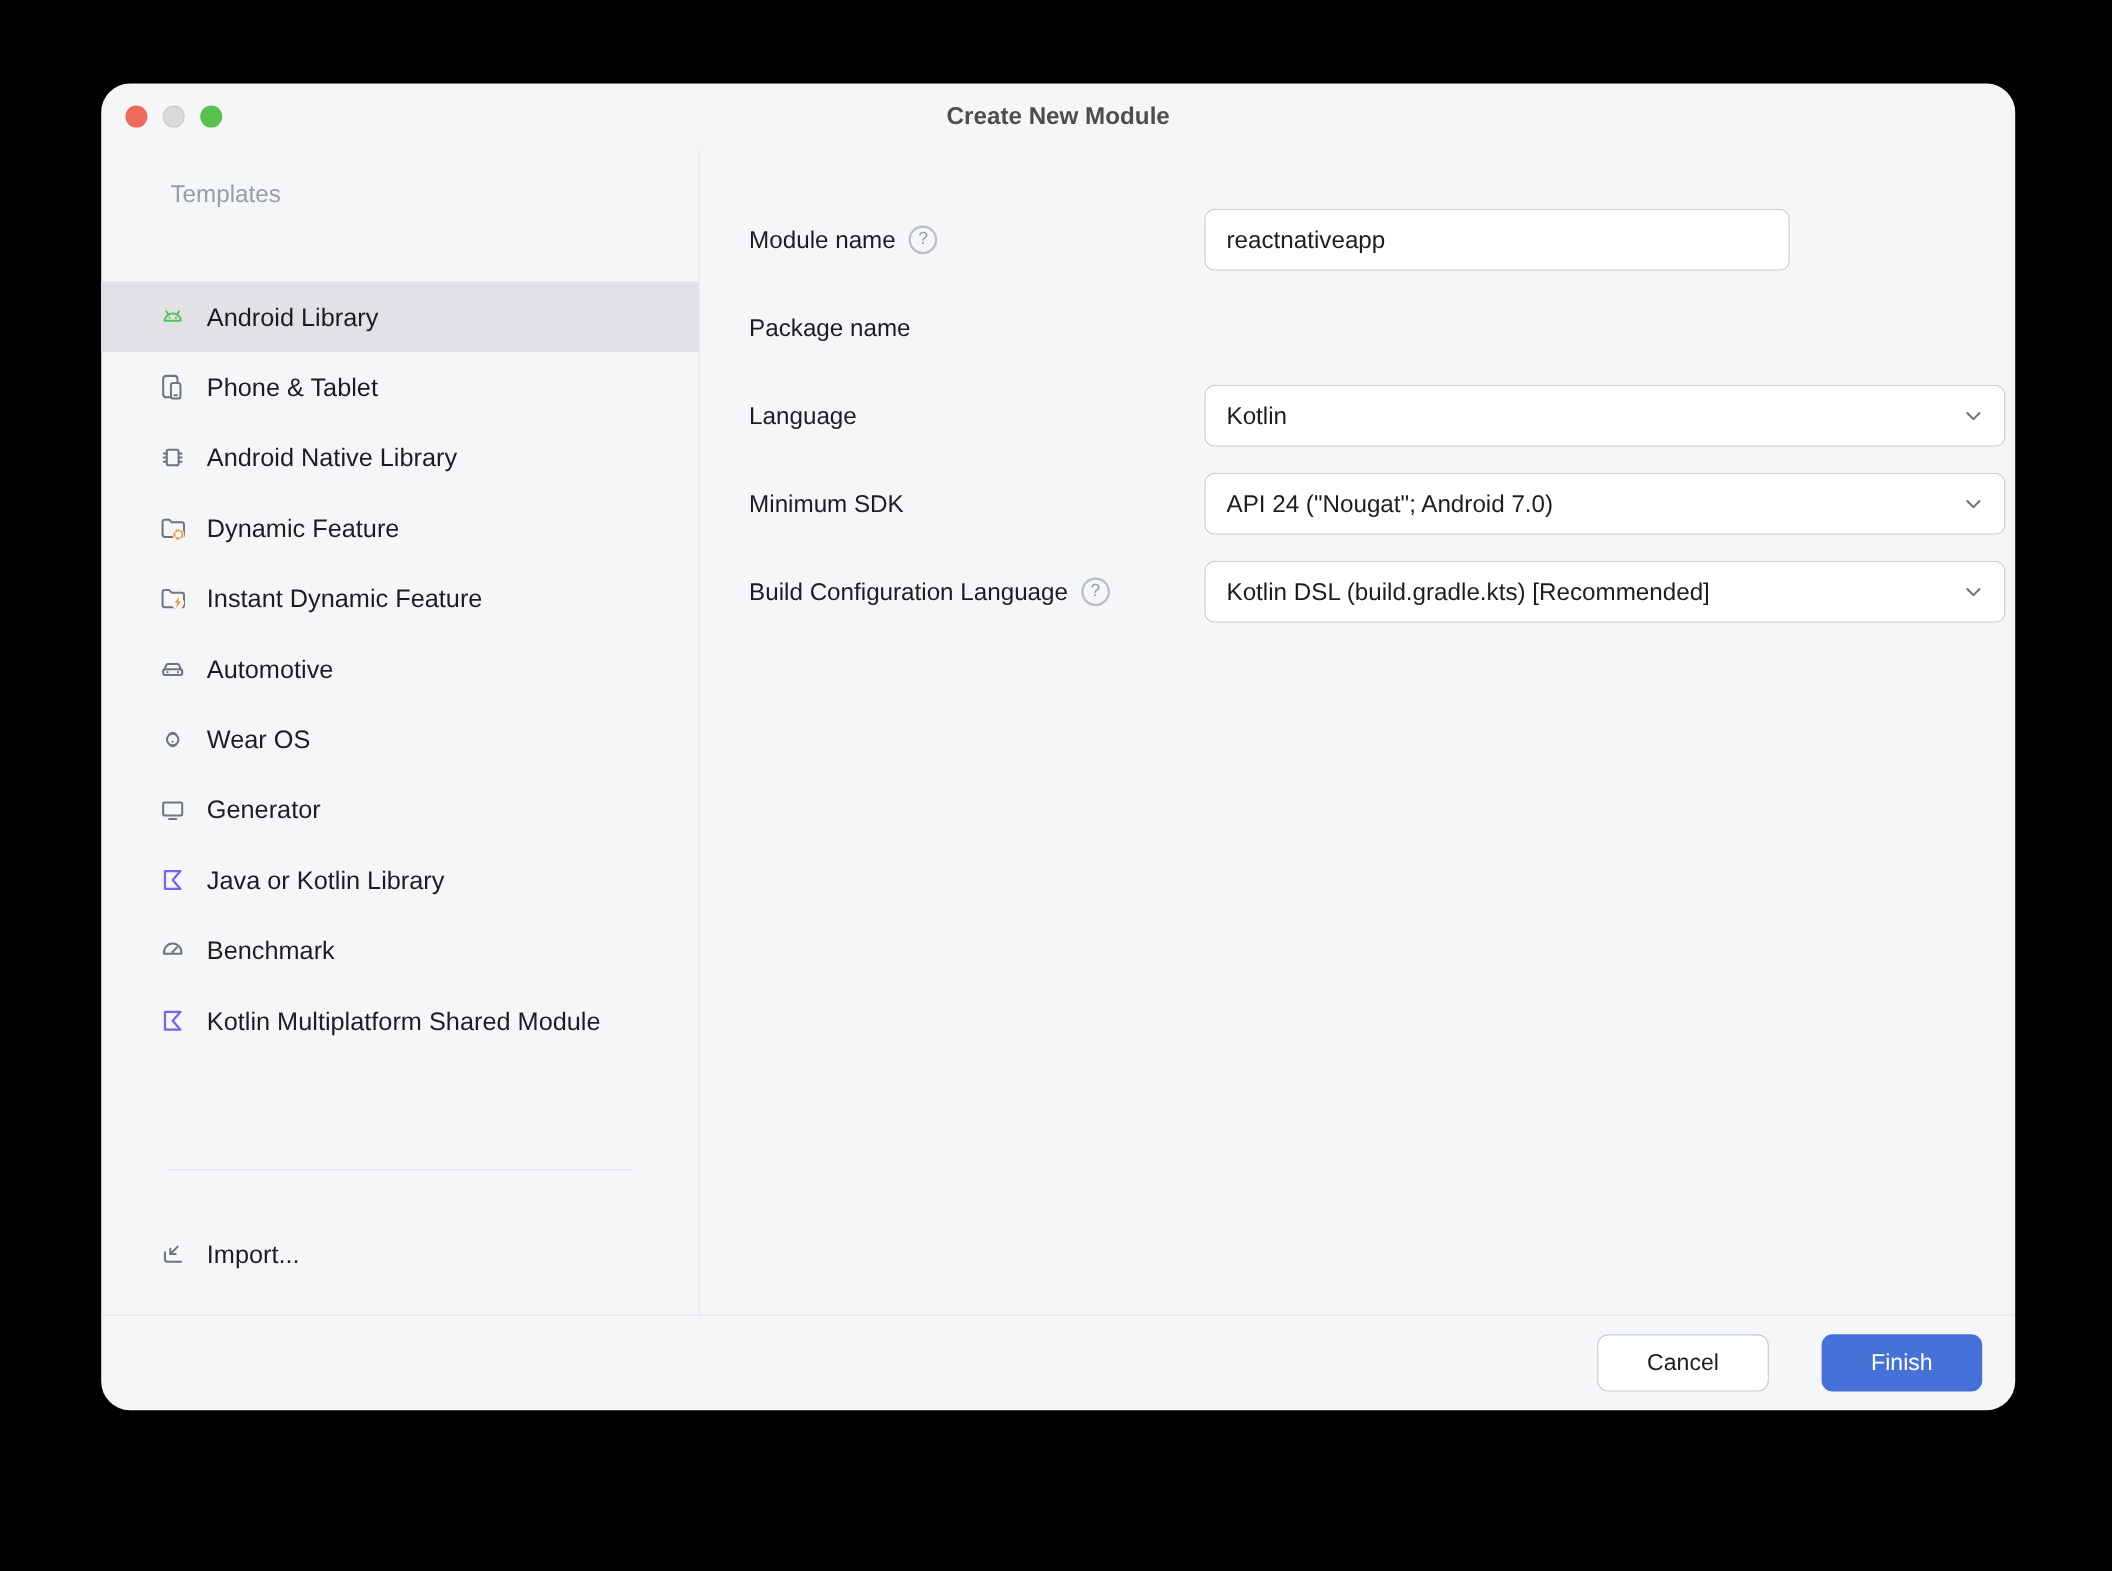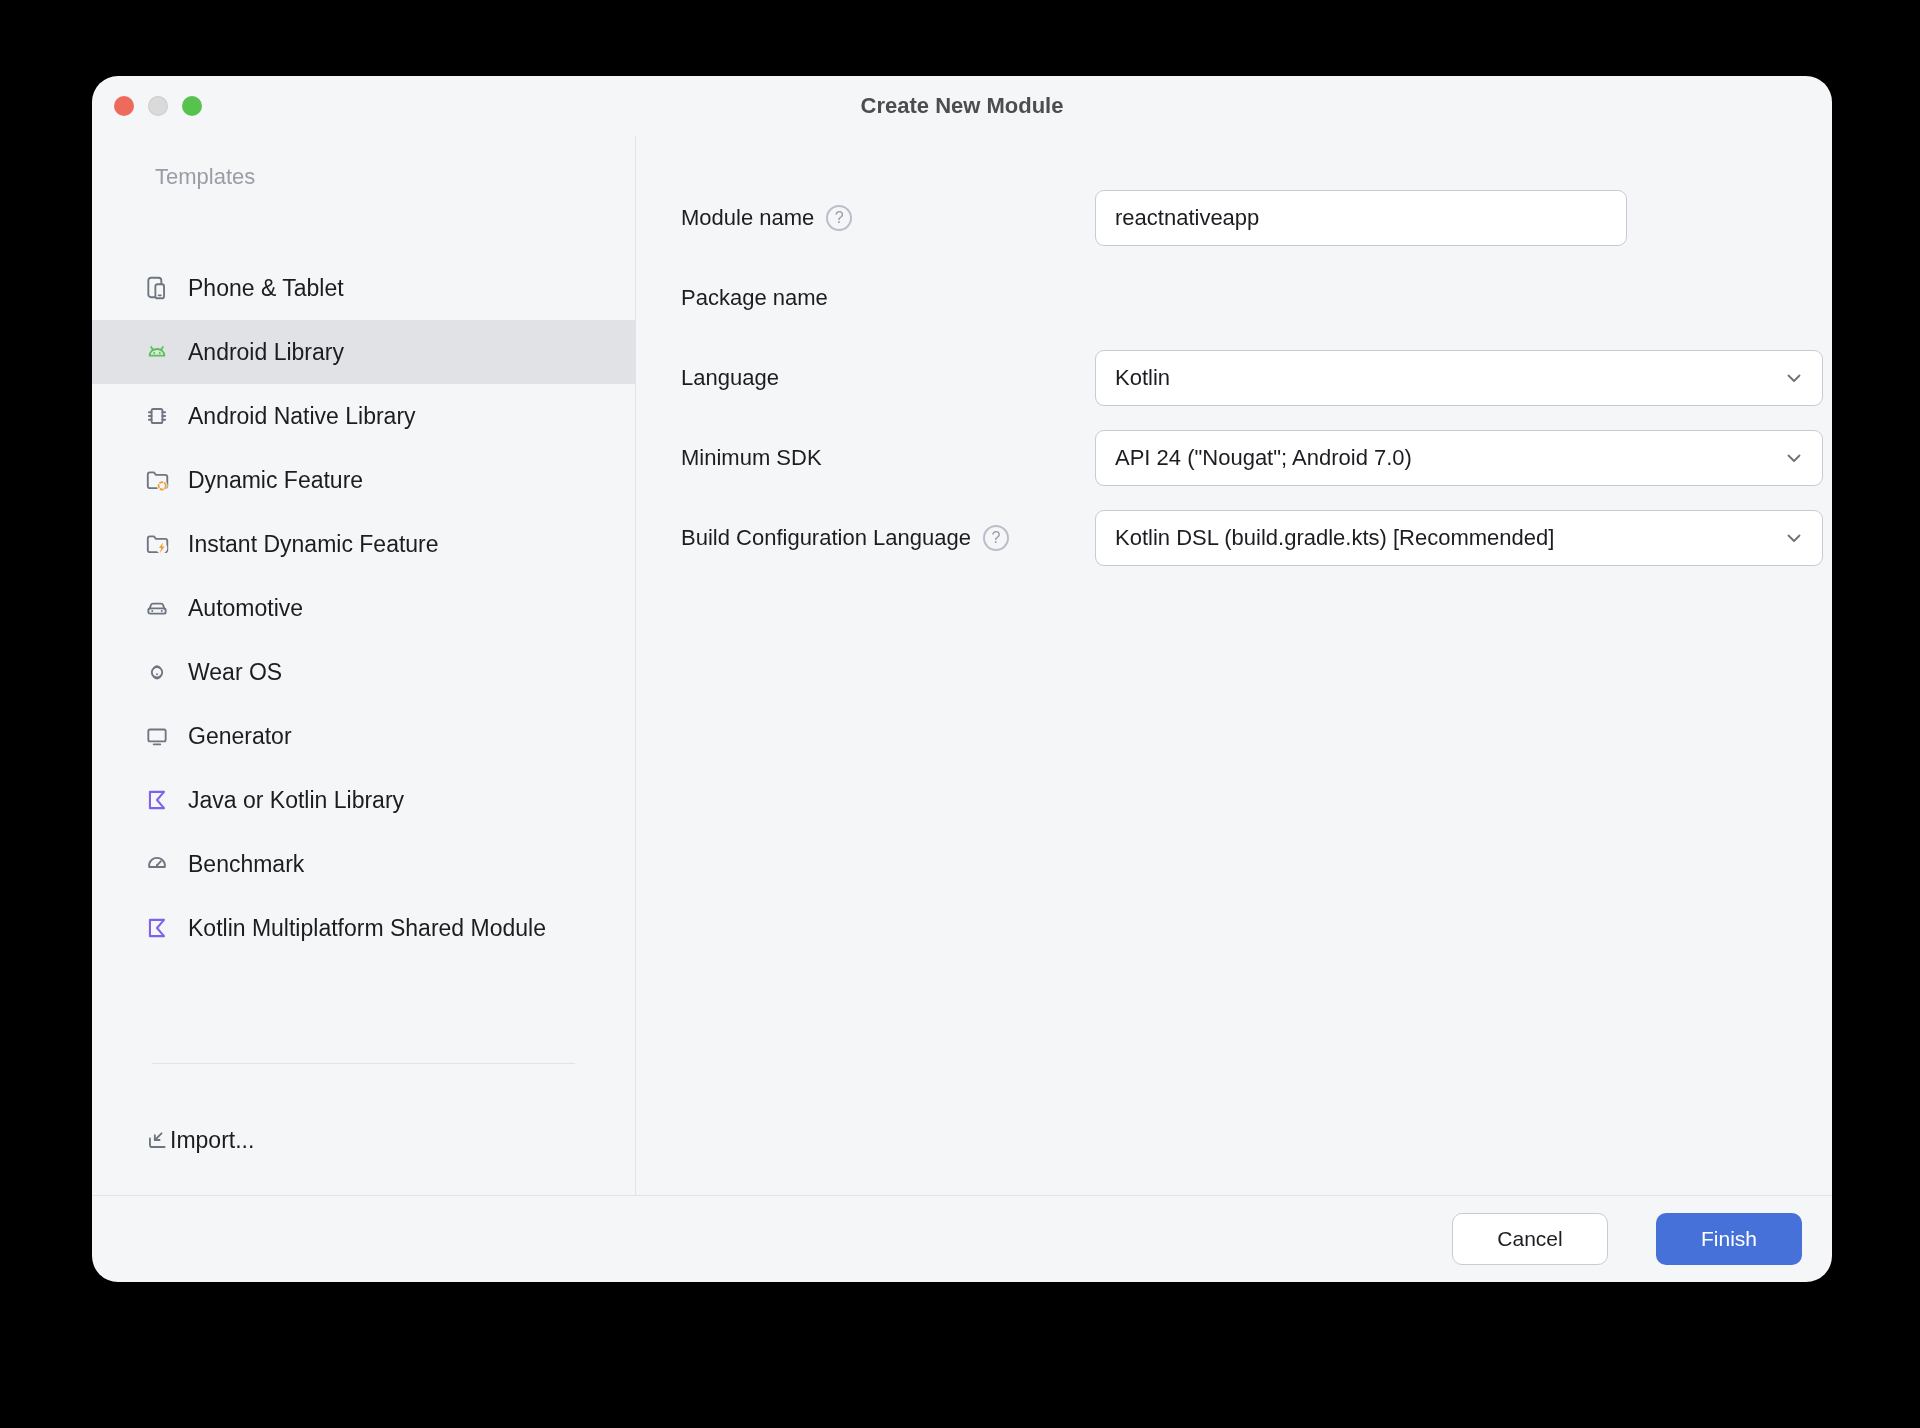--- a/index.html
+++ b/index.html
@@ -27,21 +27,21 @@
   .sb-icon{width:26px;height:26px;flex:0 0 26px;color:var(--icon_gray);display:flex;}
   .sb-icon svg{width:26px;height:26px;}
   .tint-green{color:var(--android_green);}
   .tint-purple{color:var(--kotlin_purple);}
   .stroke-orange{stroke:var(--feature_orange);}
   .fill-orange{fill:var(--feature_orange);}
   .fill-bg{fill:var(--window_bg);}
   .fill-chart{fill:#b9bdc6;}
   .sb-sep{position:absolute;left:60px;top:927px;width:423px;height:1px;background:var(--divider);}
   .sb-import{position:absolute;left:0;top:972px;width:543px;height:64px;display:flex;
-    align-items:center;padding-left:52px;box-sizing:border-box;cursor:pointer;}
+    align-items:center;padding-left:52px;box-sizing:border-box;gap:18px;cursor:pointer;}
   .sb-import .sb-label{font-size:23px;color:var(--text);}
   
   .main{position:absolute;left:543px;top:60px;right:0;padding-top:54px;}
   .form-row{display:flex;align-items:center;height:56px;margin-bottom:24px;}
   .label-wrap{flex:0 0 460px;box-sizing:border-box;padding-left:46px;display:flex;align-items:flex-end;gap:12px;}
   .flabel{font-size:22px;color:var(--text);white-space:nowrap;}
   .help{width:26px;height:26px;border-radius:50%;border:2px solid #b9bec8;box-sizing:border-box;
     color:#959ba6;font-size:16px;line-height:22px;text-align:center;flex:0 0 26px;}
   .help::before{content:"?";}
   .tfield{width:532px;height:56px;box-sizing:border-box;border:1.5px solid var(--field_border);
@@ -73,41 +73,41 @@
         <span class="light green"></span>
       </div>
       <div class="title">Create New Module</div>
     </div>
 
     <div class="vdivider"></div>
 
     <div class="sidebar">
       <div class="sb-heading">Templates</div>
       <div class="sb-list" id="sb-list">
-          <div class="sb-item">
-            <span class="sb-icon">
-              <svg viewBox="0 0 24 24" fill="none" stroke="currentColor" stroke-width="1.7" stroke-linecap="round" stroke-linejoin="round">
-    <rect x="4" y="2.5" width="12" height="18" rx="2.5"></rect>
-    <rect class="fill-bg" x="10.5" y="8.5" width="8" height="13" rx="2"></rect>
-    <line x1="13.5" y1="18.8" x2="15.5" y2="18.8"></line>
-  </svg>
-            </span>
-            <span class="sb-label">Phone &amp; Tablet</span>
-          </div>
           <div class="sb-item selected">
             <span class="sb-icon tint-green">
               <svg viewBox="0 0 24 24" fill="none" stroke="currentColor" stroke-width="1.7" stroke-linecap="round" stroke-linejoin="round">
     <path d="M5.2 15.4 a6.8 6.2 0 0 1 13.6 0 z"></path>
     <line x1="8.2" y1="9.9" x2="6.6" y2="7.4"></line>
     <line x1="15.8" y1="9.9" x2="17.4" y2="7.4"></line>
     <circle cx="9.4" cy="12.9" r="0.9" fill="currentColor" stroke="none"></circle>
     <circle cx="14.6" cy="12.9" r="0.9" fill="currentColor" stroke="none"></circle>
   </svg>
             </span>
             <span class="sb-label">Android Library</span>
+          </div>
+          <div class="sb-item">
+            <span class="sb-icon">
+              <svg viewBox="0 0 24 24" fill="none" stroke="currentColor" stroke-width="1.7" stroke-linecap="round" stroke-linejoin="round">
+    <rect x="4" y="2.5" width="12" height="18" rx="2.5"></rect>
+    <rect class="fill-bg" x="10.5" y="8.5" width="8" height="13" rx="2"></rect>
+    <line x1="13.5" y1="18.8" x2="15.5" y2="18.8"></line>
+  </svg>
+            </span>
+            <span class="sb-label">Phone &amp; Tablet</span>
           </div>
           <div class="sb-item">
             <span class="sb-icon">
               <svg viewBox="0 0 24 24" fill="none" stroke="currentColor" stroke-width="1.7" stroke-linecap="round" stroke-linejoin="round">
     <rect x="7" y="5.5" width="10" height="13" rx="1.5"></rect>
     <line x1="4.5" y1="8.5" x2="7" y2="8.5"></line>
                 <line x1="4.5" y1="12" x2="7" y2="12"></line>
                 <line x1="4.5" y1="15.5" x2="7" y2="15.5"></line>
     <line x1="17" y1="8.5" x2="19.5" y2="8.5"></line>
                 <line x1="17" y1="12" x2="19.5" y2="12"></line>

